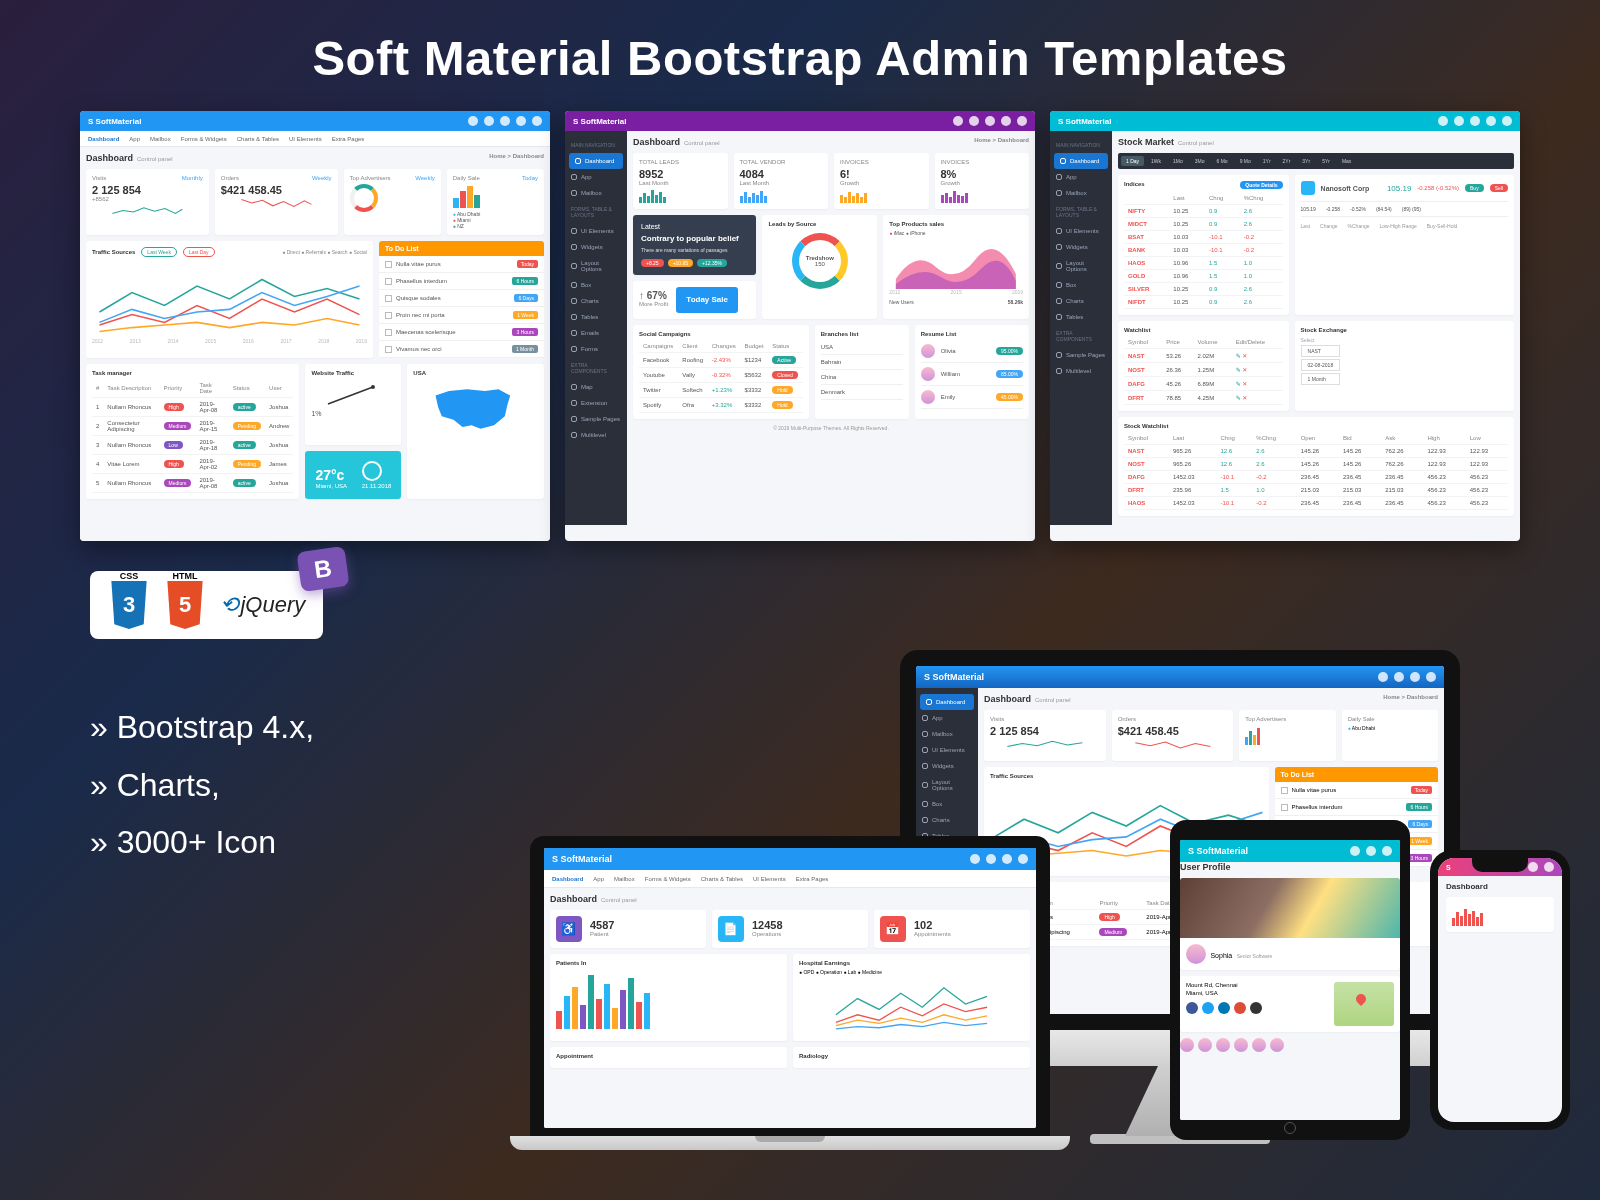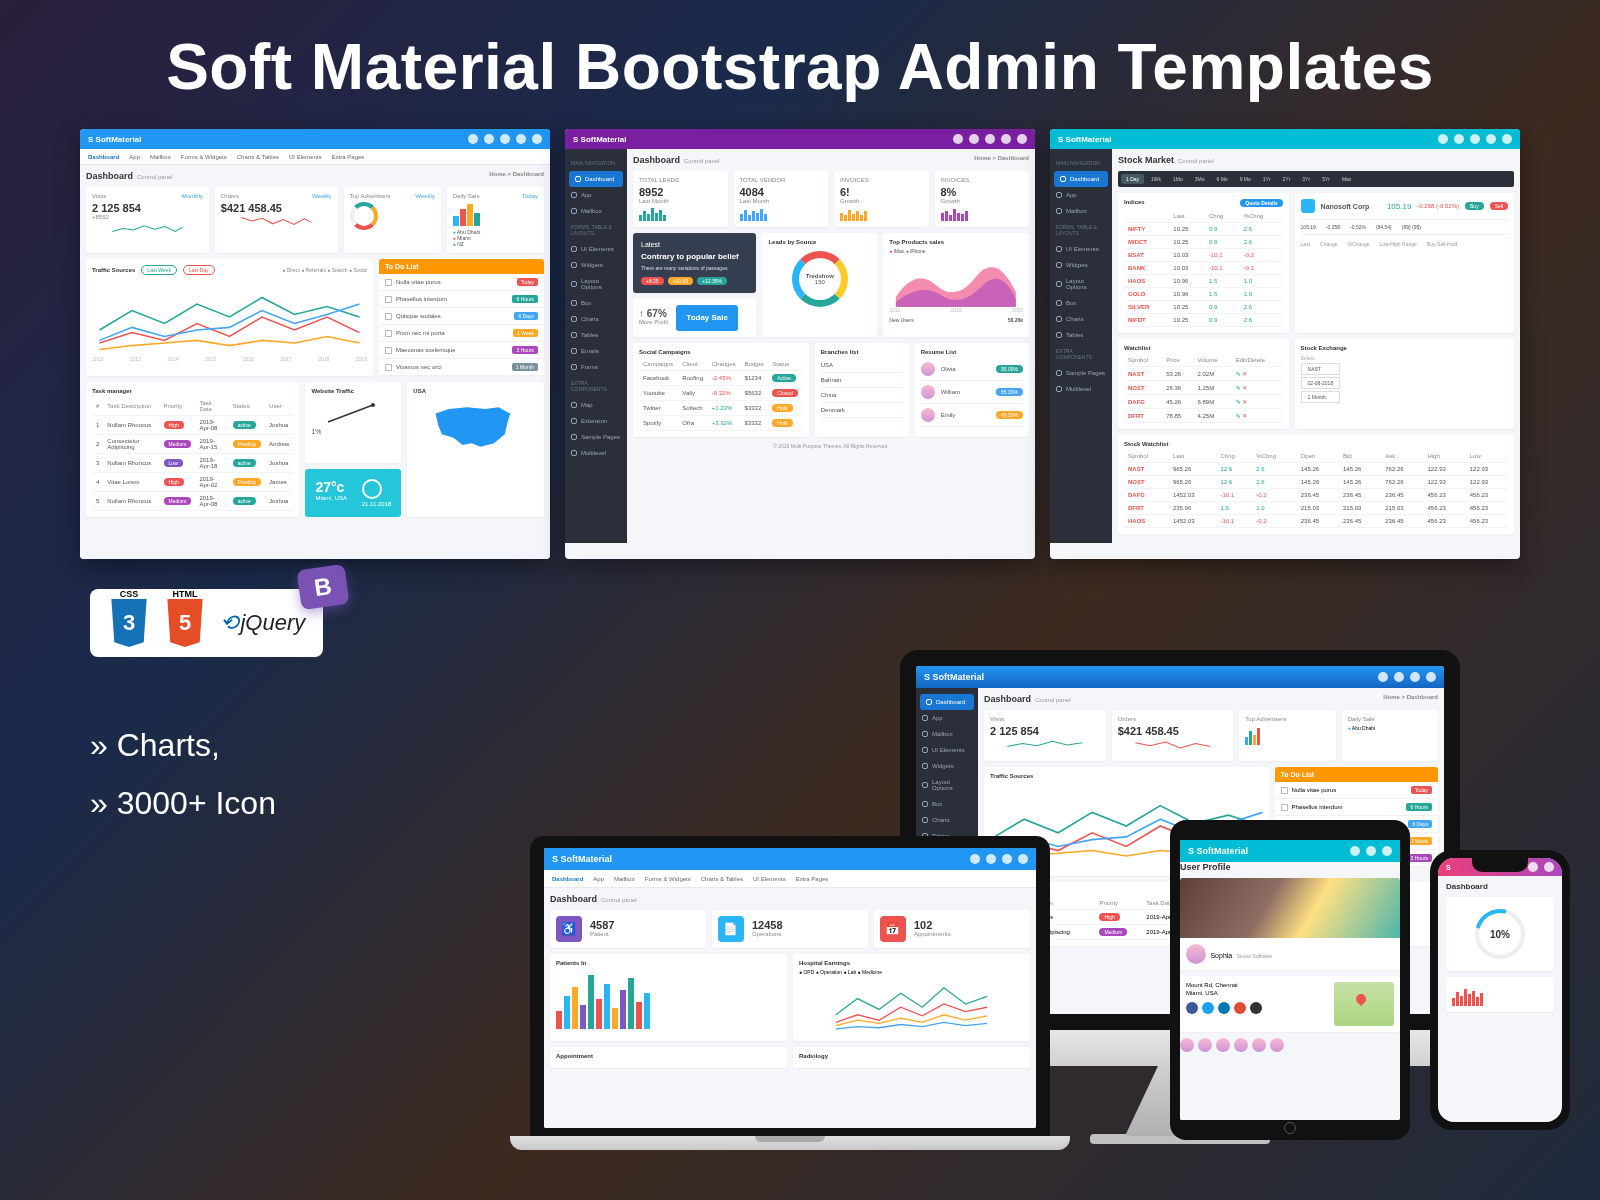--- a/index.html
+++ b/index.html
@@ -3,21 +3,21 @@
 <meta charset="utf-8">
 <style>
 * { margin: 0; padding: 0; box-sizing: border-box; }
 body {
   width: 1600px; height: 1200px;
   font-family: -apple-system, BlinkMacSystemFont, 'Segoe UI', Arial, sans-serif;
   background: linear-gradient(135deg, #2a1f3d 0%, #1a2a4a 30%, #3d2a1f 60%, #1f2a3d 100%);
   overflow: hidden; position: relative;
 }
 .hero-title {
-  color: #fff; font-size: 64px; font-weight: 700; text-align: center;
+  color: #fff; font-size: 49px; font-weight: 700; text-align: center;
   padding: 30px 0 25px 0; letter-spacing: 0.5px;
 }
 
 
 .top-row { display: flex; gap: 15px; padding: 0 80px; justify-content: center; }
 .shot {
   background: #f5f6f9; border-radius: 4px; box-shadow: 0 8px 24px rgba(0,0,0,0.4);
   overflow: hidden; font-size: 7px; color: #555;
 }
 .shot-1, .shot-2, .shot-3 { flex: 1; height: 430px; }
@@ -60,21 +60,21 @@
 .todo-head { background: #ff9800; color: #fff; padding: 4px 6px; font-size: 7px; font-weight: 600; border-radius: 3px 3px 0 0; }
 .todo-item { display: flex; align-items: center; gap: 4px; padding: 4px 6px; border-bottom: 1px solid #f0f0f0; font-size: 6px; background: #fff; }
 .todo-item .cb { width: 7px; height: 7px; border: 1px solid #bbb; }
 .todo-item .tag { margin-left: auto; padding: 1px 4px; border-radius: 2px; font-size: 5px; color: #fff; }
 
 .table { width: 100%; font-size: 6px; border-collapse: collapse; }
 .table th, .table td { padding: 3px 4px; text-align: left; border-bottom: 1px solid #f2f3f6; }
 .table th { color: #888; font-weight: 500; }
 .pill { padding: 1px 5px; border-radius: 6px; font-size: 5px; color: #fff; display: inline-block; }
 
-.weather { background: #26c6da; color: #fff; padding: 10px; border-radius: 3px; display: flex; align-items: flex-start; gap: 10px; }
+.weather { background: #26c6da; color: #fff; padding: 10px; border-radius: 3px; display: flex; align-items: flex-end; gap: 10px; }
 .weather .temp { font-size: 14px; font-weight: 600; }
 .weather .sun { width: 20px; height: 20px; border: 2px solid #fff; border-radius: 50%; }
 
 .area { position: relative; height: 50px; }
 .area svg { width: 100%; height: 100%; }
 
 .usa { height: 60px; display: flex; align-items: center; justify-content: center; }
 .usa svg { width: 90px; height: 54px; }
 
 
@@ -936,20 +936,21 @@
       </div>
     <div style="position:relative">
         <span class="badge-label">HTML</span>
         <div class="badge-html"></div>
       </div>
     <div class="jquery">jQuery</div>
   </div>
 </div>
 
 <div class="features">
+  <div>Bootstrap 4.x,</div>
   <div>Charts,</div>
   <div>3000+ Icon</div>
 </div>
 
 <div class="devices">
 
   <div class="imac">
     <div class="screen">
         <div class="inner mini">
       <div class="topbar" style="background:linear-gradient(#2196f3,#1565c0)">
@@ -1262,25 +1263,20 @@
       <div class="topbar" style="background:linear-gradient(90deg,#ec407a,#ab47bc);height:18px">
           <span style="font-size:7px"><b>S</b></span>
           <div class="icons">
             <span></span>
             <span></span>
           </div>
         </div>
       <div style="padding:6px 8px">
         <div class="page-title" style="font-size:8px">Dashboard</div>
         <div class="card" style="margin-top:6px">
-            <div class="gauge g2">
-              <div class="gv">10%</div>
-            </div>
-          </div>
-        <div class="card" style="margin-top:6px">
             <div class="spark r" style="height:20px">
               <i style="height:40%"></i>
               <i style="height:70%"></i>
               <i style="height:50%"></i>
               <i style="height:85%"></i>
               <i style="height:60%"></i>
               <i style="height:75%"></i>
               <i style="height:45%"></i>
               <i style="height:65%"></i>
             </div>

